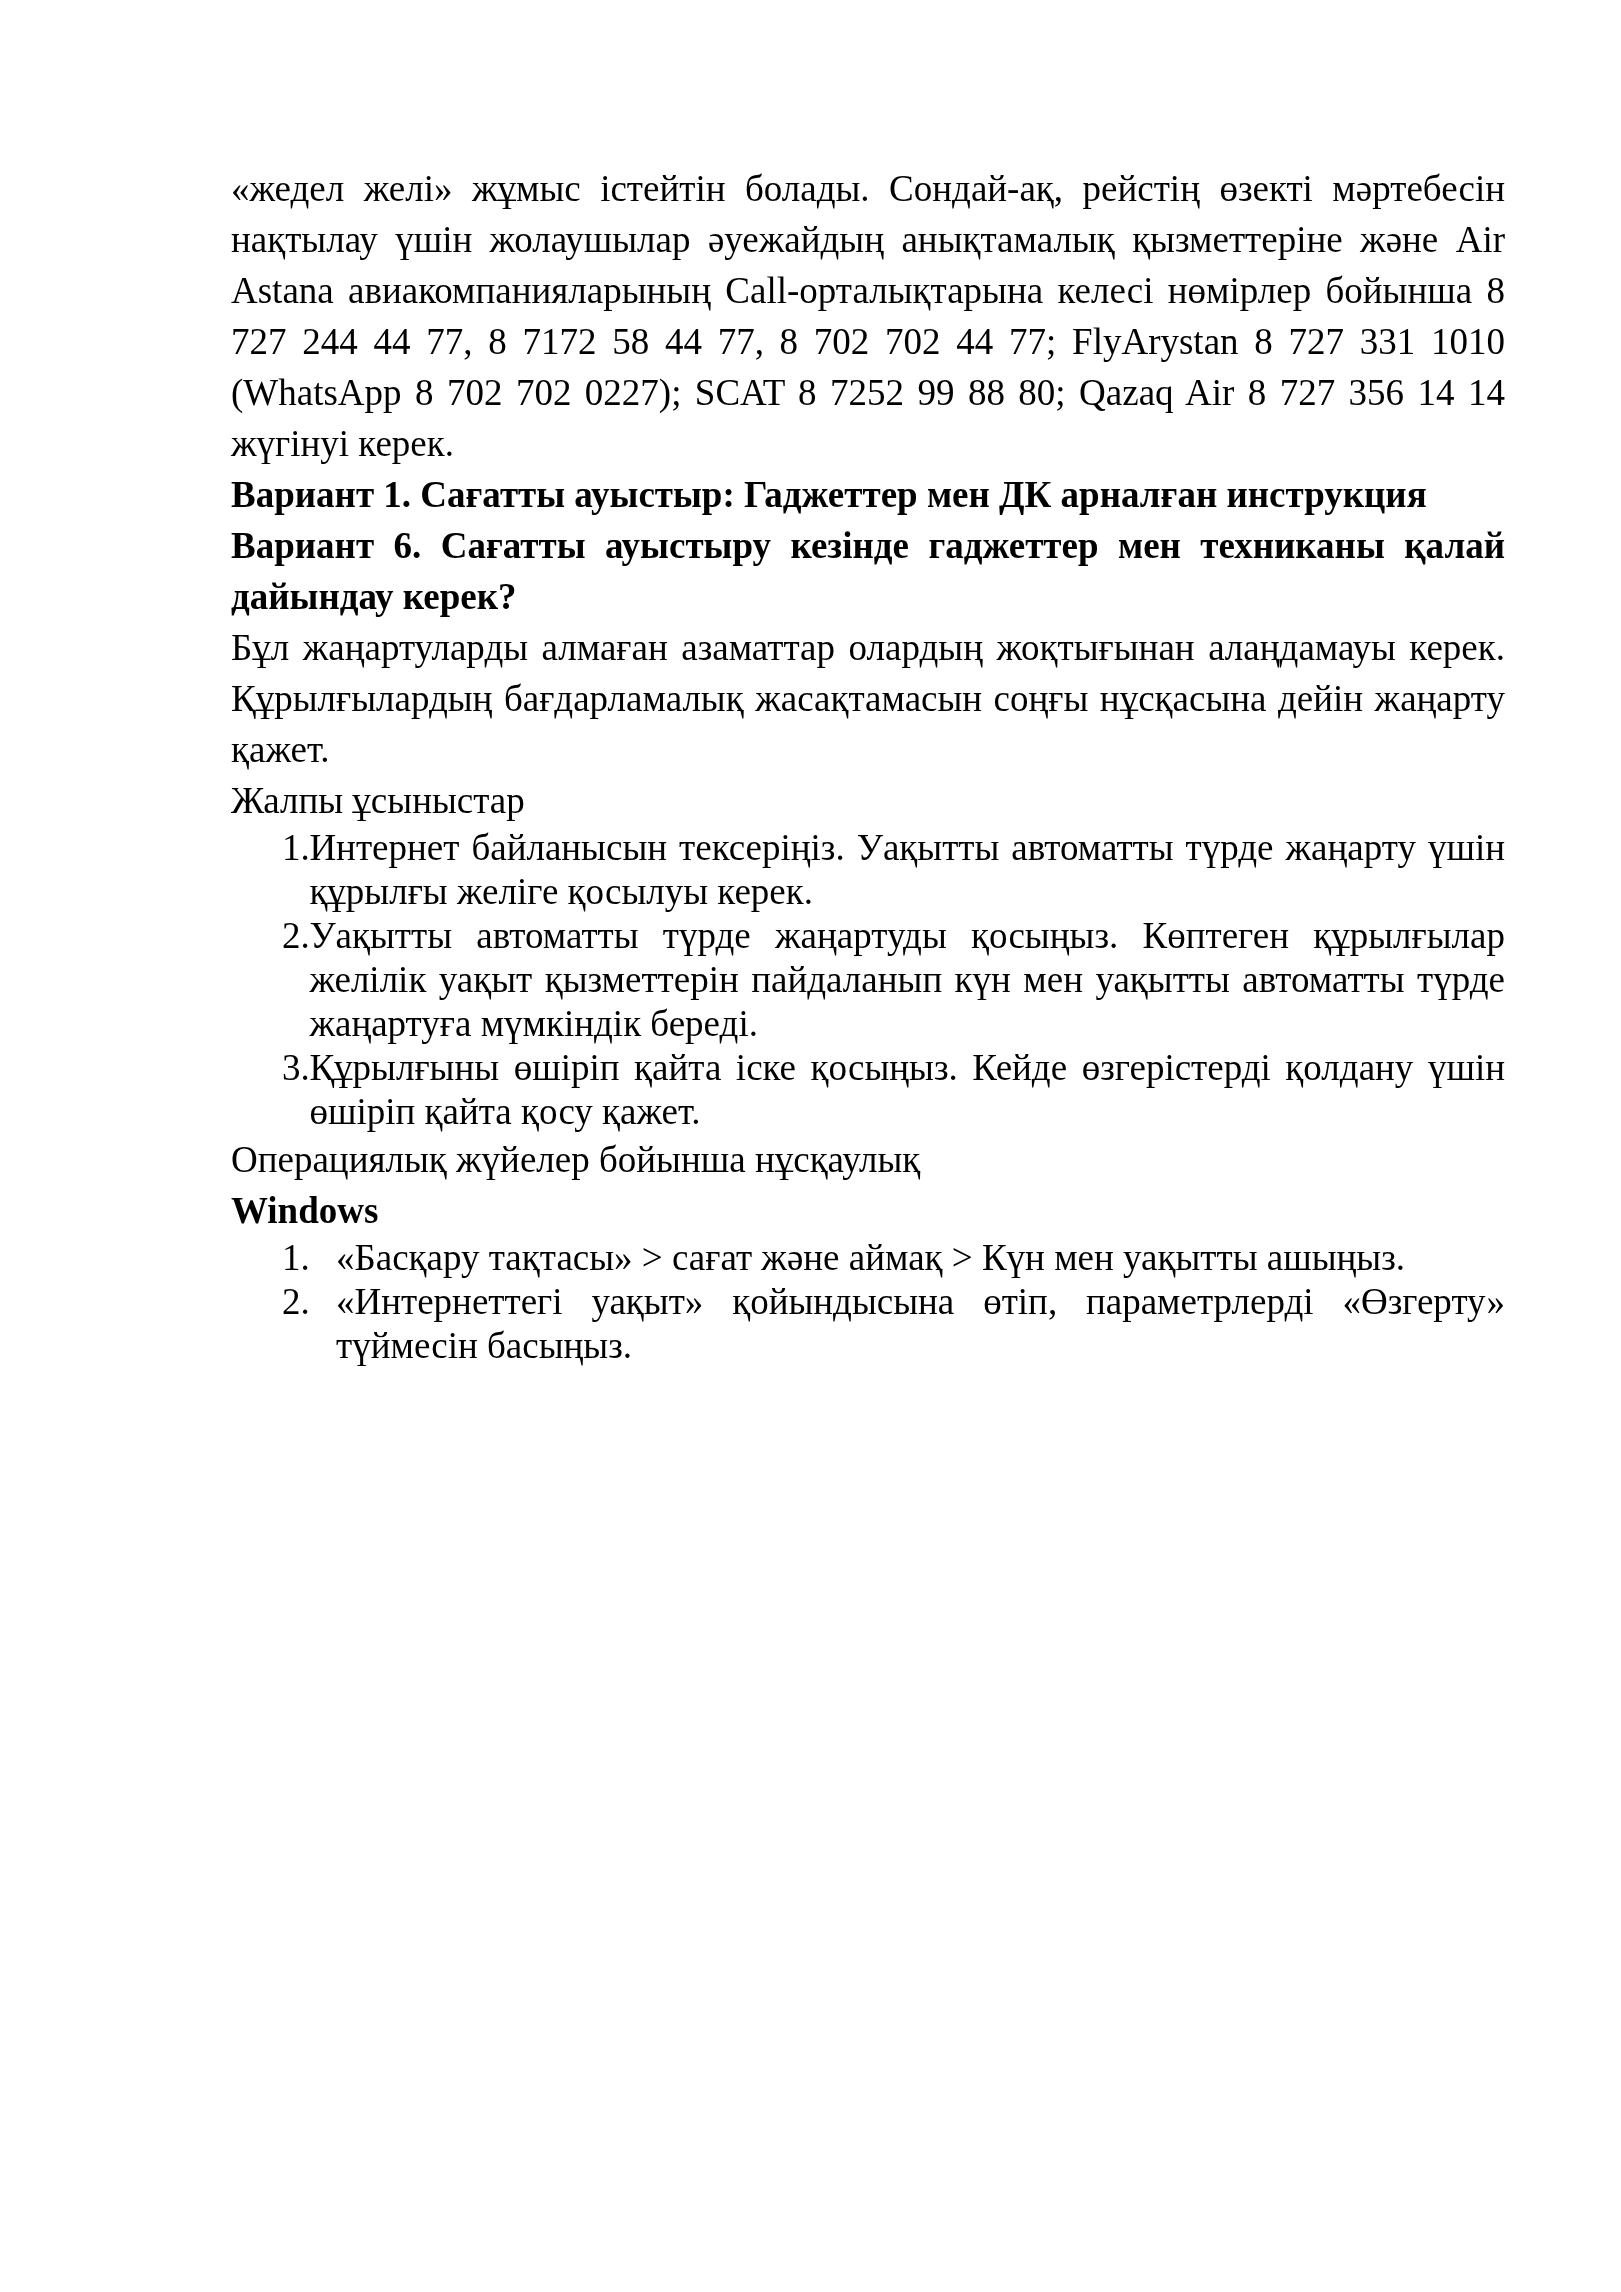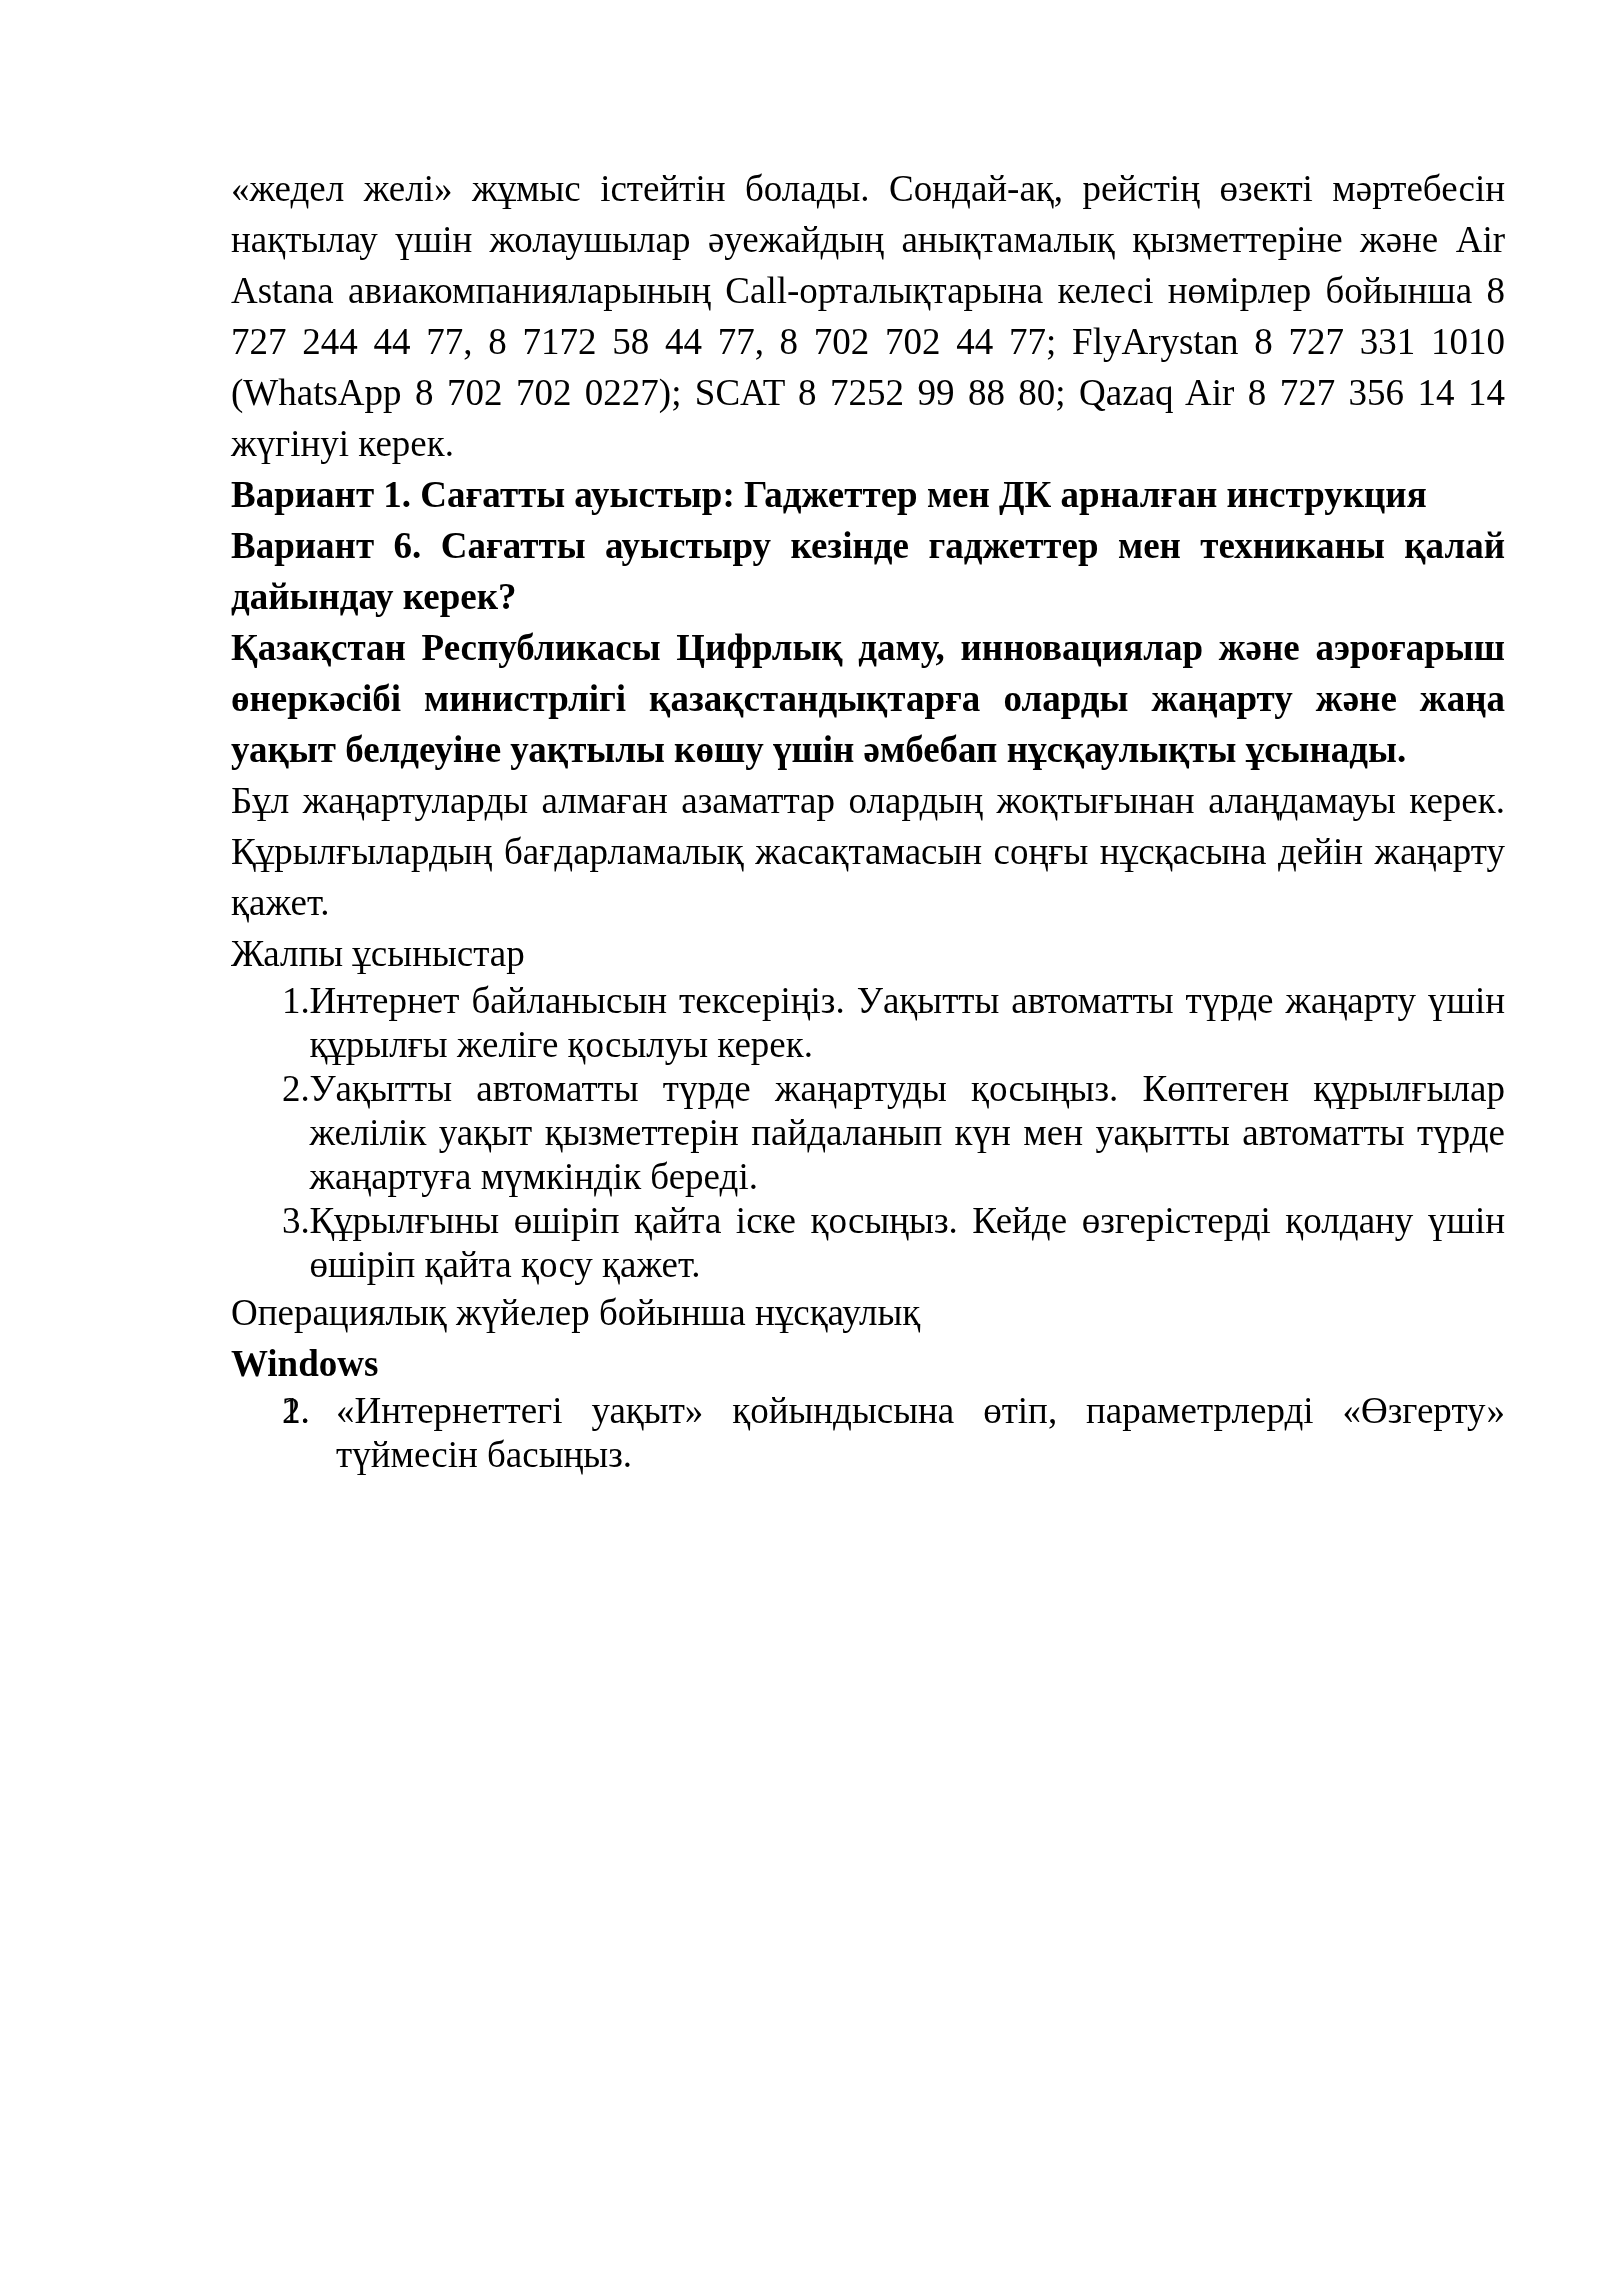--- a/index.html
+++ b/index.html
@@ -60,21 +60,20 @@
 <body>
 
 <div class="page">
 
   <p>«жедел желі» жұмыс істейтін болады. Сондай-ақ, рейстің өзекті мәртебесін нақтылау үшін жолаушылар әуежайдың анықтамалық қызметтеріне және Air Astana авиакомпанияларының Call-орталықтарына келесі нөмірлер бойынша 8 727 244 44 77, 8 7172 58 44 77, 8 702 702 44 77; FlyArystan 8 727 331 1010 (WhatsApp 8 702 702 0227); SCAT 8 7252 99 88 80; Qazaq Air 8 727 356 14 14 жүгінуі керек.</p>
 
   <p class="b left mt-variant1">Вариант 1. Сағатты ауыстыр: Гаджеттер мен ДК арналған инструкция</p>
 
   <p class="b mt-variant2">Вариант 6. Сағатты ауыстыру кезінде гаджеттер мен техниканы қалай дайындау керек?</p>
 
-  <p class="b mt-ministry">Қазақстан Республикасы Цифрлық даму, инновациялар және аэроғарыш өнеркәсібі министрлігі қазақстандықтарға оларды жаңарту және жаңа уақыт белдеуіне уақтылы көшу үшін әмбебап нұсқаулықты ұсынады.</p>
 
   <p class="mt-updates">Бұл жаңартуларды алмаған азаматтар олардың жоқтығынан алаңдамауы керек. Құрылғылардың бағдарламалық жасақтамасын соңғы нұсқасына дейін жаңарту қажет.</p>
 
 
   <p class="left mt-general">Жалпы ұсыныстар</p>
 
   <div class="doc-list mt-list1">
     <div class="li">
       <span class="num">1.</span>
       <span>Интернет байланысын тексеріңіз. Уақытты автоматты түрде жаңарту үшін құрылғы желіге қосылуы керек.</span>
@@ -89,20 +88,21 @@
     </div>
   </div>
 
   <p class="left mt-os">Операциялық жүйелер бойынша нұсқаулық</p>
 
   <p class="b left mt-windows">Windows</p>
 
   <div class="doc-list wide mt-list2">
     <div class="li">
       <span class="num">1.</span>
+      <span>«Басқару тақтасы» &gt; сағат және аймақ &gt; Күн мен уақытты ашыңыз.</span>
     </div>
     <div class="li">
       <span class="num">2.</span>
       <span>«Интернеттегі уақыт» қойындысына өтіп, параметрлерді «Өзгерту» түймесін басыңыз.</span>
     </div>
   </div>
 
 </div>
 
 

